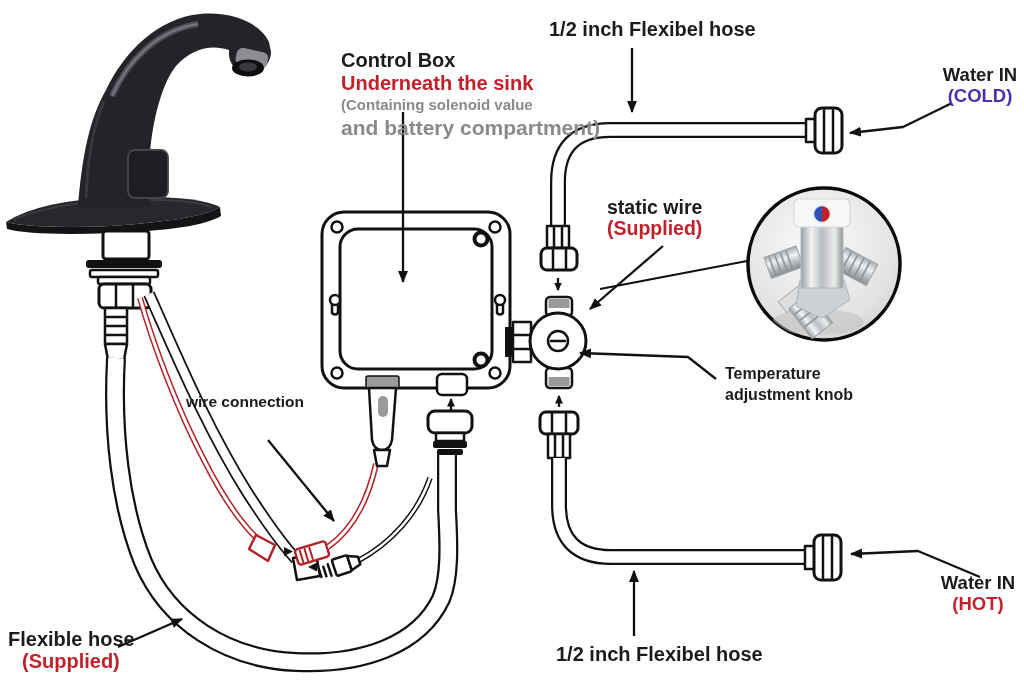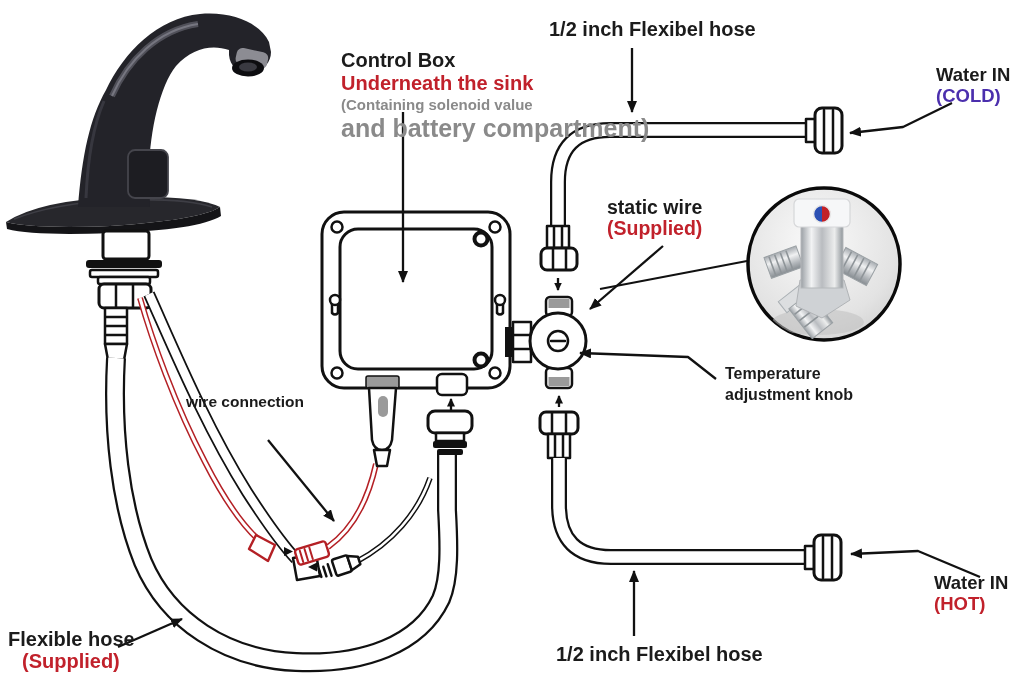--- a/index.html
+++ b/index.html
@@ -6,21 +6,21 @@
     --label-black:#1b1b1b; --label-red:#c1212b; --label-gray:#8a8a8a;
     --label-purple:#4b2fad; --line:#111111; --wire-red:#b42025; --cap-gray:#9a9a9a;
   }
   html,body{margin:0;padding:0;background:#ffffff;}
   #stage{position:relative;width:1024px;height:682px;background:#fff;overflow:hidden;
          font-family:"Liberation Sans",sans-serif;padding-left:16px;}
   svg{position:absolute;left:0;top:0;}
   .lbl{position:absolute;font-weight:700;color:var(--label-black);white-space:nowrap;}
   .lbl div{white-space:nowrap;}
   .red{color:var(--label-red);} .gray{color:var(--label-gray);} .purple{color:var(--label-purple);}
-  .ctr{text-align:left;}
+  .ctr{text-align:center;}
   
   .ln{stroke:var(--line);fill:none;stroke-width:2.5;stroke-linecap:round;stroke-linejoin:round;}
   .lnw{stroke:var(--line);fill:#fff;stroke-width:2.5;stroke-linejoin:round;}
   .lnw3{stroke:var(--line);fill:#fff;stroke-width:3;stroke-linejoin:round;}
   .grayf{fill:var(--cap-gray);stroke:var(--line);stroke-width:1.5;}
   .redln{stroke:var(--wire-red);fill:none;stroke-linecap:round;stroke-linejoin:round;}
   .arrow{stroke:var(--line);fill:none;stroke-width:2.3;stroke-linejoin:round;}
 </style>
 </head>
 <body>
@@ -296,21 +296,21 @@
 
 <div class="lbl ctr" style="left:936px;top:64px;width:88px;font-size:18.5px;line-height:21px;">
   <div>Water IN</div>
   <div class="purple">(COLD)</div>
 </div>
 
 <div class="lbl" style="left:341px;top:49px;font-size:20px;line-height:22.5px;">
   <div>Control Box</div>
   <div class="red">Underneath the sink</div>
   <div class="gray" style="font-size:15px;">(Containing solenoid value</div>
-  <div class="gray" style="font-size:25px;">and battery compartment)</div>
+  <div class="gray" style="font-size:21px;">and battery compartment)</div>
 </div>
 
 <div class="lbl" style="left:607px;top:197px;font-size:19.5px;line-height:21px;">
   <div>static wire</div>
   <div class="red">(Supplied)</div>
 </div>
 
 <div class="lbl" style="left:725px;top:363px;font-size:16px;line-height:21px;">
   <div>Temperature</div>
   <div>adjustment knob</div>

